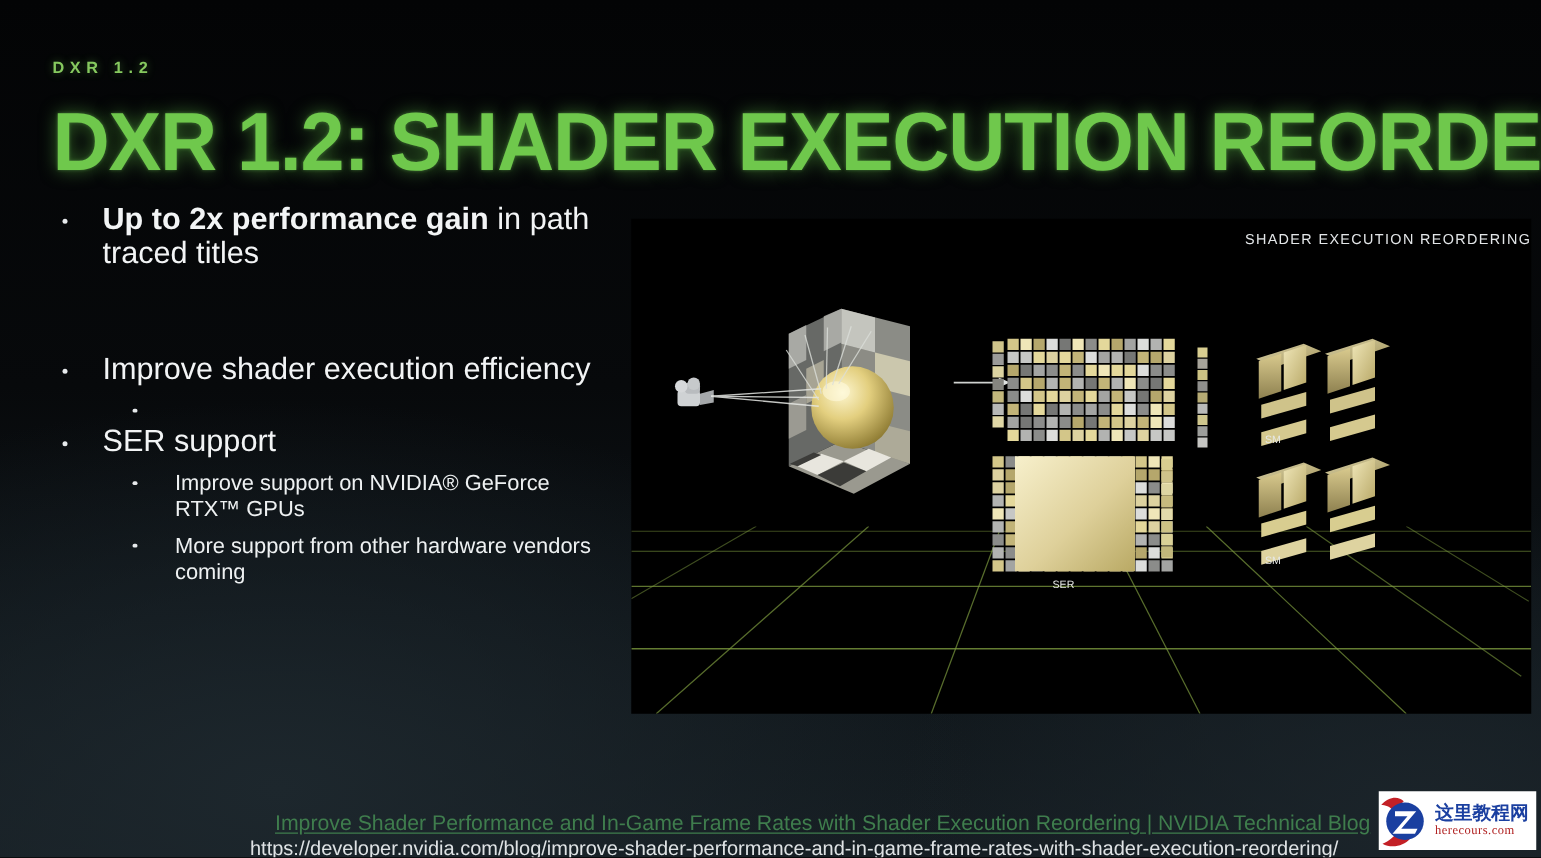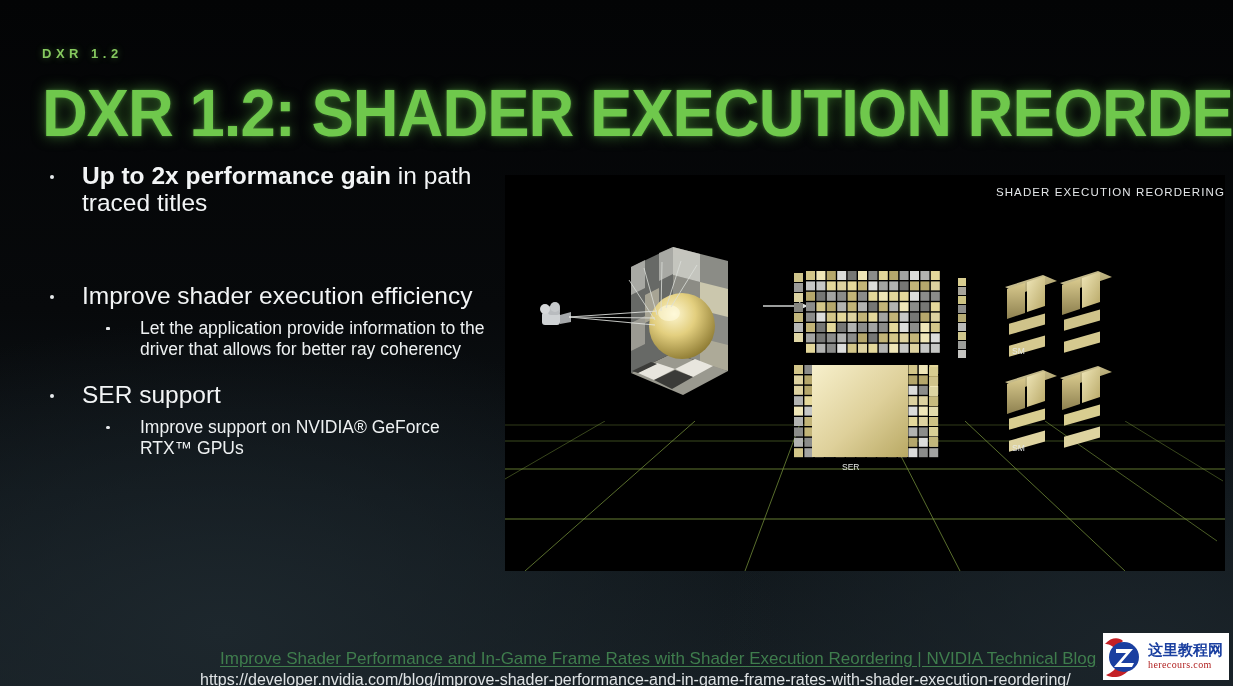--- a/index.html
+++ b/index.html
@@ -197,34 +197,34 @@
 
     <div class="b1-gap"></div>
 
     <div class="b1">
       <span class="dot"></span>
       <span>Improve shader execution efficiency</span>
     </div>
     <div class="b2">
       <span class="dot"></span>
     </div>
-    <div class="b2">
-      <span class="dot"></span>
-      <span>Let the application provide information to the driver that allows for better ray coherency</span>
-    </div>
 
     <div class="b1-gap2"></div>
 
     <div class="b1">
       <span class="dot"></span>
       <span>SER support</span>
     </div>
     <div class="b2">
       <span class="dot"></span>
       <span>Improve support on NVIDIA® GeForce RTX™ GPUs</span>
+    </div>
+    <div class="b2">
+      <span class="dot"></span>
+      <span>More support from other hardware vendors coming</span>
     </div>
 
   </div>
 
   <div class="panel">
 
     <div class="floor">
       <svg width="720" height="150" viewBox="0 0 720 150">
         <g stroke="#7d9b3f" fill="none">
           <line x1="0" y1="4" x2="720" y2="4" stroke-width="0.7" opacity="0.55"></line>

